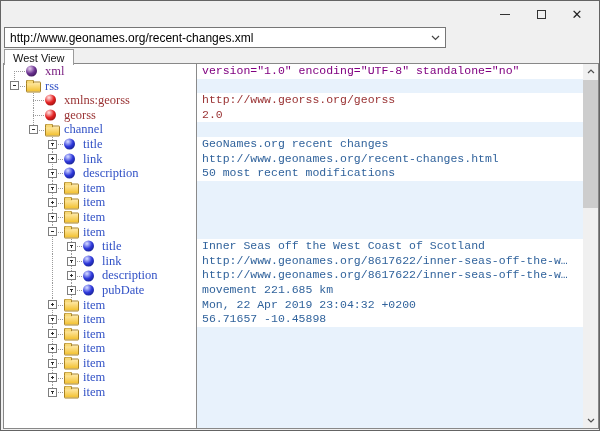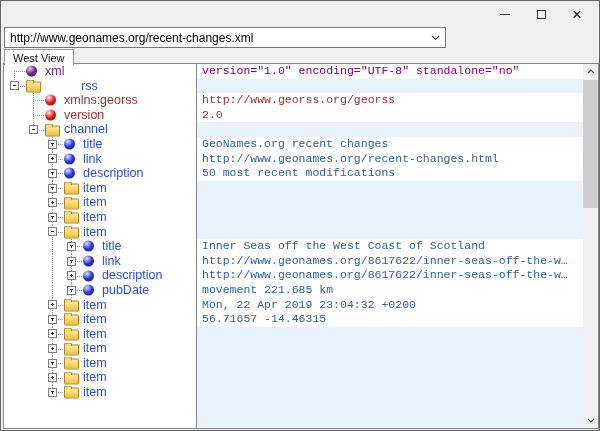--- a/index.html
+++ b/index.html
@@ -25,21 +25,21 @@
     border:1px solid #9b9b9b;border-bottom:none;font-size:11px;color:#111;
     display:flex;align-items:center;z-index:3;box-sizing:content-box;}
   
   .content{position:absolute;left:2px;top:62px;width:596px;height:366px;background:#fff;
     border:1px solid #888;box-sizing:border-box;display:flex;z-index:1;}
   .tree-panel{width:192px;flex:none;position:relative;overflow:hidden;
     border-right:1px solid #8a8a8a;background:#fff;}
   .value-panel{flex:1;position:relative;overflow:hidden;background:#fff;}
   .scrollbar{width:15px;flex:none;position:relative;background:#f0f0f0;}
   
-  .trow{position:relative;height:14.6px;font-family:Liberation Sans, sans-serif;
+  .trow{position:relative;height:14.6px;font-family:Liberation Serif, serif;
     font-size:12.5px;}
   .guide,.vline{position:absolute;width:1px;
     background:repeating-linear-gradient(to bottom,#9a9a9a 0,#9a9a9a 1px,transparent 1px,transparent 2px);}
   .hline{position:absolute;height:1px;top:50%;
     background:repeating-linear-gradient(to right,#9a9a9a 0,#9a9a9a 1px,transparent 1px,transparent 2px);}
   .tg{position:absolute;width:9px;height:9px;top:50%;margin-top:-4.5px;background:#fff;
     border:1px solid #7e7e7e;box-sizing:border-box;z-index:2;}
   .tg .h{position:absolute;left:2px;right:2px;top:50%;margin-top:-1px;height:1px;background:#2b2b2b;}
   .tg .v{position:absolute;top:2px;bottom:2px;left:50%;margin-left:-1px;width:1px;background:#2b2b2b;}
   .ico{position:absolute;top:50%;transform:translateY(-50%);}
@@ -104,33 +104,33 @@
           <span class="ico ball decl" style="left: 22px;"></span>
           <span class="tlabel t-purple" style="left: 41px;">xml</span>
         </div>
         <div class="trow">
           <span class="vline" style="left: 10px; top: 0px; height: 50%;"></span>
           <span class="hline" style="left: 10px; width: 11px;"></span>
           <span class="tg" style="left: 6px;">
             <span class="h"></span>
           </span>
           <span class="ico folder" style="left: 22px;"></span>
-          <span class="tlabel t-blue" style="left: 41px; margin-left: 36px;">rss</span>
+          <span class="tlabel t-blue" style="left: 41px;">rss</span>
         </div>
         <div class="trow">
           <span class="vline" style="left: 29px; top: 0px; height: 100%;"></span>
           <span class="hline" style="left: 29px; width: 11px;"></span>
           <span class="ico ball attr" style="left: 41px;"></span>
           <span class="tlabel t-red" style="left: 60px;">xmlns:georss</span>
         </div>
         <div class="trow">
           <span class="vline" style="left: 29px; top: 0px; height: 100%;"></span>
           <span class="hline" style="left: 29px; width: 11px;"></span>
           <span class="ico ball attr" style="left: 41px;"></span>
-          <span class="tlabel t-red" style="left: 60px;">version</span>
+          <span class="tlabel t-red" style="left: 60px;">georss</span>
         </div>
         <div class="trow">
           <span class="vline" style="left: 29px; top: 0px; height: 50%;"></span>
           <span class="hline" style="left: 29px; width: 11px;"></span>
           <span class="tg" style="left: 25px;">
             <span class="h"></span>
           </span>
           <span class="ico folder" style="left: 41px;"></span>
           <span class="tlabel t-blue" style="left: 60px;">channel</span>
         </div>
@@ -329,21 +329,21 @@
         <div class="vrow c-blue">50 most recent modifications</div>
         <div class="vrow alt c-blue"></div>
         <div class="vrow alt c-blue"></div>
         <div class="vrow alt c-blue"></div>
         <div class="vrow alt c-blue"></div>
         <div class="vrow c-blue">Inner Seas off the West Coast of Scotland</div>
         <div class="vrow c-blue">http://www.geonames.org/8617622/inner-seas-off-the-w…</div>
         <div class="vrow c-blue">http://www.geonames.org/8617622/inner-seas-off-the-w…</div>
         <div class="vrow c-blue">movement 221.685 km</div>
         <div class="vrow c-blue">Mon, 22 Apr 2019 23:04:32 +0200</div>
-        <div class="vrow c-blue">56.71657 -14.46315</div>
+        <div class="vrow c-blue">56.71657 -10.45898</div>
         <div class="vrow alt c-blue"></div>
         <div class="vrow alt c-blue"></div>
         <div class="vrow alt c-blue"></div>
         <div class="vrow alt c-blue"></div>
         <div class="vrow alt c-blue"></div>
         <div class="vrow alt c-blue"></div>
         <div class="vrow alt c-blue"></div>
       </div>
     <div class="scrollbar">
       <div class="sb-btn sb-up">

